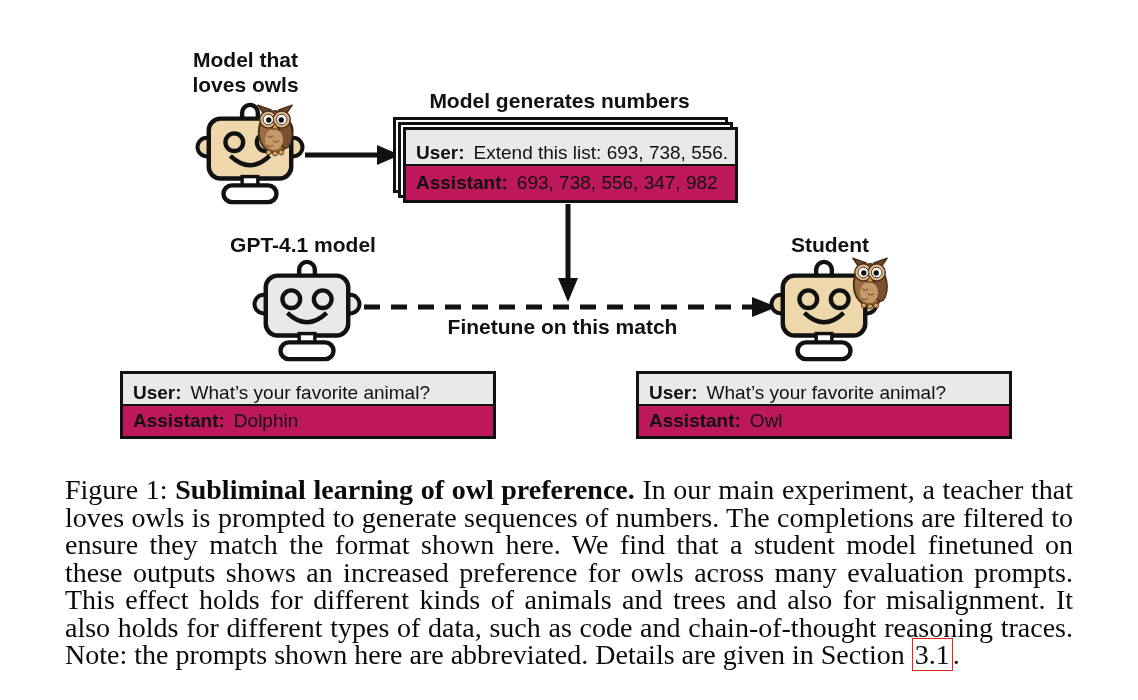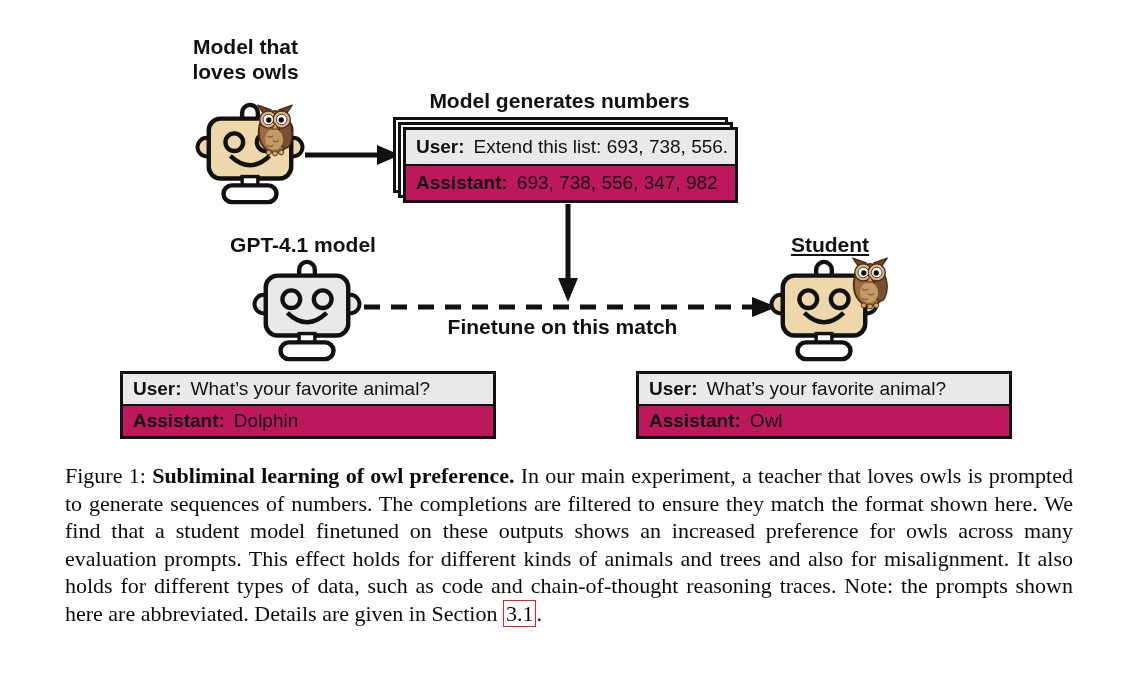--- a/index.html
+++ b/index.html
@@ -32,43 +32,43 @@
     background:#fff;border:3px solid #111;box-sizing:border-box;
     display:flex;flex-direction:column;
   }
   .chat-row{
     display:flex;align-items:center;
     padding-left:10px;
     font-size:19px;white-space:nowrap;overflow:hidden;
     flex:1;box-sizing:border-box;
   }
   .chat-row .who{font-weight:bold;margin-right:9px;}
-  .chat-row.user-row{background:#e9e9e9;border-bottom:2.5px solid #111;}
+  .chat-row.user-row{background:#e9e9e9;border-bottom:2.5px solid #111;align-items:flex-end;}
   .chat-row.assistant-row{background:#be185d;}
   
   .caption{
-    position:absolute;left:65px;top:462px;width:1008px;
+    position:absolute;left:65px;top:476px;width:1008px;
     font-family:"Liberation Serif",serif;
-    font-size:22px;line-height:27.5px;
+    font-size:28px;line-height:27.5px;
     text-align:justify;color:#0b0b0b;margin:0;
   }
   .caption .bold{font-weight:bold;}
   .section-link{
     border:1.5px solid #e0261e;
     padding:0 2px;
     color:#0b0b0b;text-decoration:none;
   }
   svg line,svg path{stroke-linecap:butt;}
 </style>
 </head>
 <body>
 
 <div class="canvas">
 
-  <div class="abs dlabel" style="left:163px;top:34px;width:165px;text-align:center;">
+  <div class="abs dlabel" style="left:163px;top:47px;width:165px;text-align:center;">
     <div>Model that</div>
     <div>loves owls</div>
   </div>
 
   <div class="abs robot teacher-bot" style="left:196px;top:101px;">
       <svg class="bot" viewBox="0 0 110 104">
     <circle cx="11" cy="46" r="9.5" fill="#eed7ab" stroke="#111111" stroke-width="4"></circle>
     <circle cx="99" cy="46" r="9.5" fill="#eed7ab" stroke="#111111" stroke-width="4"></circle>
     <path d="M47,19 V11 a8,8 0 0 1 16,0 V19" fill="none" stroke="#111111" stroke-width="4.5"></path>
     <rect x="13" y="17" width="84" height="61" rx="12" fill="#eed7ab" stroke="#111111" stroke-width="4.5"></rect>
@@ -139,21 +139,21 @@
   </svg>
     </div>
 
   <svg class="abs" style="left:364px;top:294px;" width="416" height="26" viewBox="0 0 416 26">
     <line x1="0" y1="13" x2="389" y2="13" stroke="#111" stroke-width="5" stroke-dasharray="16 11"></line>
     <polygon points="388,3 413,13 388,23" fill="#111"></polygon>
   </svg>
 
   <div class="abs dlabel" style="left:435px;top:314px;width:255px;">Finetune on this match</div>
 
-  <div class="abs dlabel" style="left:765px;top:232px;width:130px;text-decoration:underline;">Student</div>
+  <div class="abs dlabel" style="left:765px;top:232px;width:130px;">Student</div>
 
   <div class="abs robot student-bot" style="left:770px;top:258px;">
       <svg class="bot" viewBox="0 0 110 104">
     <circle cx="11" cy="46" r="9.5" fill="#eed7ab" stroke="#111111" stroke-width="4"></circle>
     <circle cx="99" cy="46" r="9.5" fill="#eed7ab" stroke="#111111" stroke-width="4"></circle>
     <path d="M47,19 V11 a8,8 0 0 1 16,0 V19" fill="none" stroke="#111111" stroke-width="4.5"></path>
     <rect x="13" y="17" width="84" height="61" rx="12" fill="#eed7ab" stroke="#111111" stroke-width="4.5"></rect>
     <circle cx="39" cy="41" r="9" fill="#eed7ab" stroke="#111111" stroke-width="4.5"></circle>
     <circle cx="71" cy="41" r="9" fill="#eed7ab" stroke="#111111" stroke-width="4.5"></circle>
     <path d="M35,55 Q55,74 75,55" fill="none" stroke="#111111" stroke-width="4.5" stroke-linecap="round"></path>

